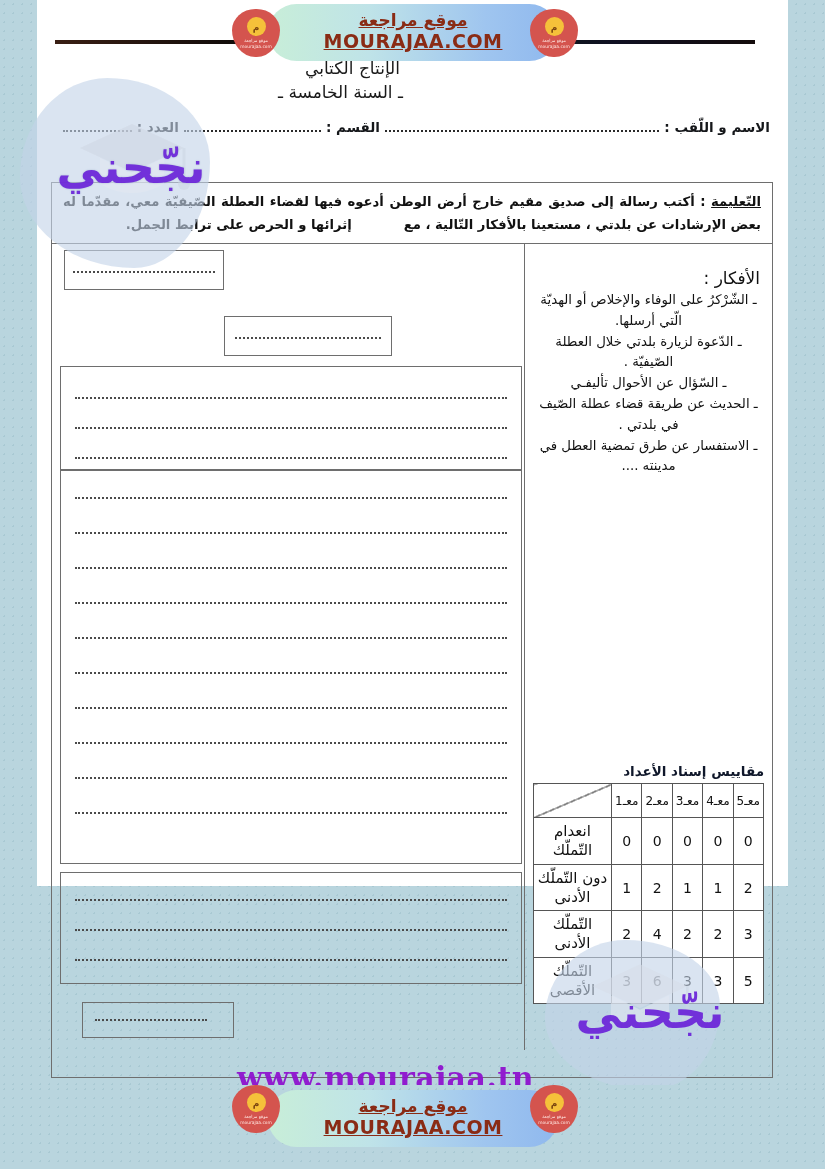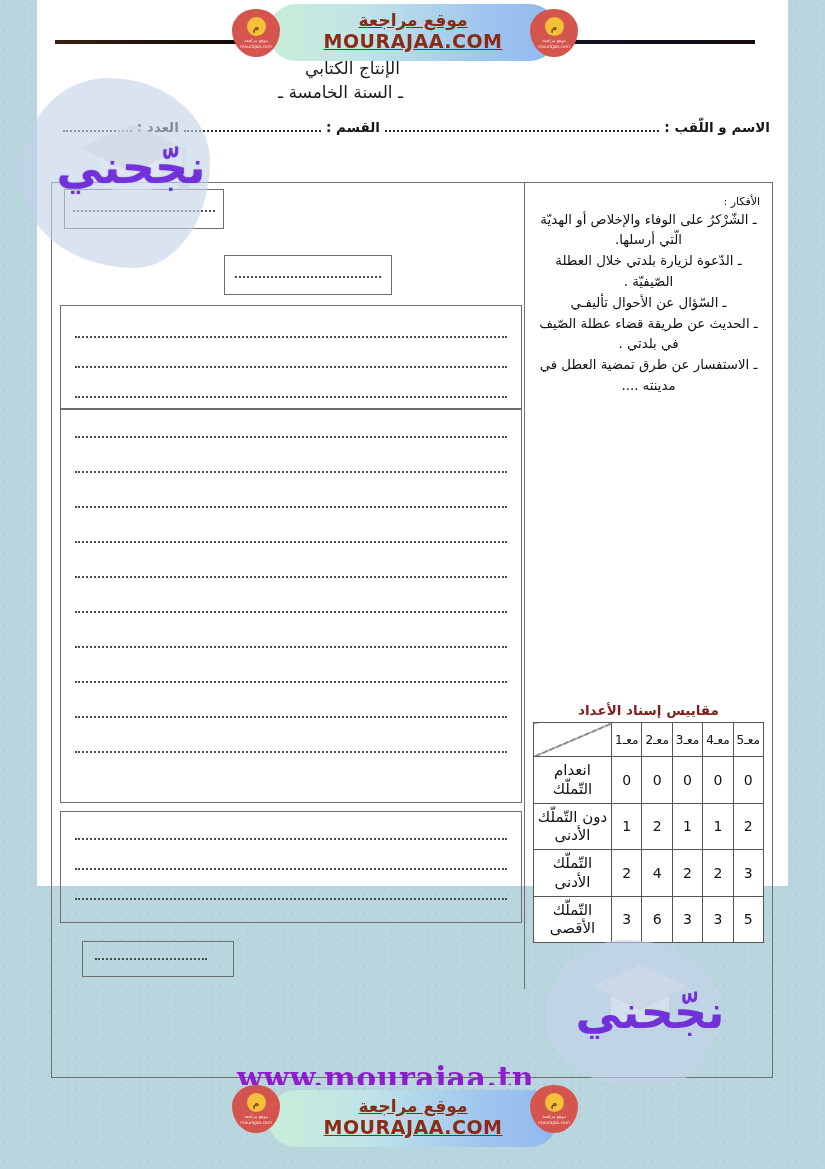--- a/index.html
+++ b/index.html
@@ -66,33 +66,33 @@
   .instr-gap { display:inline-block; width:52px; }
 
   .body-cols { display:flex; flex-direction:row; height:806px; }
   .col-right {
     width:248px; border-left:1.4px solid #6e6e6e;
     padding:8px 8px 0 8px; position:relative;
   }
   .col-left { flex:1; padding:8px 10px 0 10px; position:relative; }
 
   
-  .ideas-title { font-size:11px; color:#111; margin:4px 4px 2px 0; text-align:right; }
+  .ideas-title { font-size:17px; color:#111; margin:16px 4px 2px 0; text-align:right; }
   ul.ideas { list-style:none; margin:0; padding:0; }
   ul.ideas li {
     font-size:13.3px; line-height:1.52; color:#111;
     text-align:center; margin-bottom:1px; padding:0 2px;
     position:relative;
   }
 
   
   .grade-wrap { position:absolute; bottom:46px; right:8px; left:8px; }
   .grade-title {
-    text-align:center; font-weight:bold; font-size:13.5px;
-    color:#7f1d1d; margin-bottom:4px;
+    font-weight:bold; font-size:13.5px;
+    color:#0f172a; margin-bottom:4px;
   }
   table.grades {
     border-collapse:collapse; width:100%;
     font-size:12.5px; color:#111; background:#fff;
   }
   table.grades td, table.grades th {
     border:1px solid #555; text-align:center; vertical-align:middle;
     padding:5px 2px; font-weight:normal;
   }
   table.grades thead td { height:34px; font-size:12px; }
@@ -231,20 +231,23 @@
       <span class="dots f-sec-dots"></span>
       <div class="field">
         <span class="field-label">العدد :</span>
       </div>
       <span class="dots f-num-dots"></span>
     </div>
   </div>
 
   <div class="frame">
 
+    <div class="instruction">
+      <u>التّعليمة</u><span> : </span><span>أكتب رسالة إلى صديق  مقيم خارج أرض الوطن أدعوه فيها لقضاء العطلة الصّيفيّة معي، مقدّما له بعض الإرشادات عن بلدتي ، مستعينا بالأفكار التّالية ، مع</span><span class="instr-gap"></span><span>إثرائها و الحرص على ترابط الجمل.</span>
+    </div>
 
     <div class="body-cols">
 
       <div class="col-right">
         <div class="ideas-title">الأفكار :</div>
         <ul class="ideas">
           <li>ـ  الشّرْكرُ على الوفاء والإخلاص أو الهديّة الّتي أرسلها.</li>
           <li>ـ  الدّعوة لزيارة بلدتي خلال العطلة الصّيفيّة .</li>
           <li>ـ  السّؤال عن الأحوال تأليفـي</li>
           <li>ـ  الحديث عن طريقة قضاء عطلة الصّيف في بلدتي .</li>

